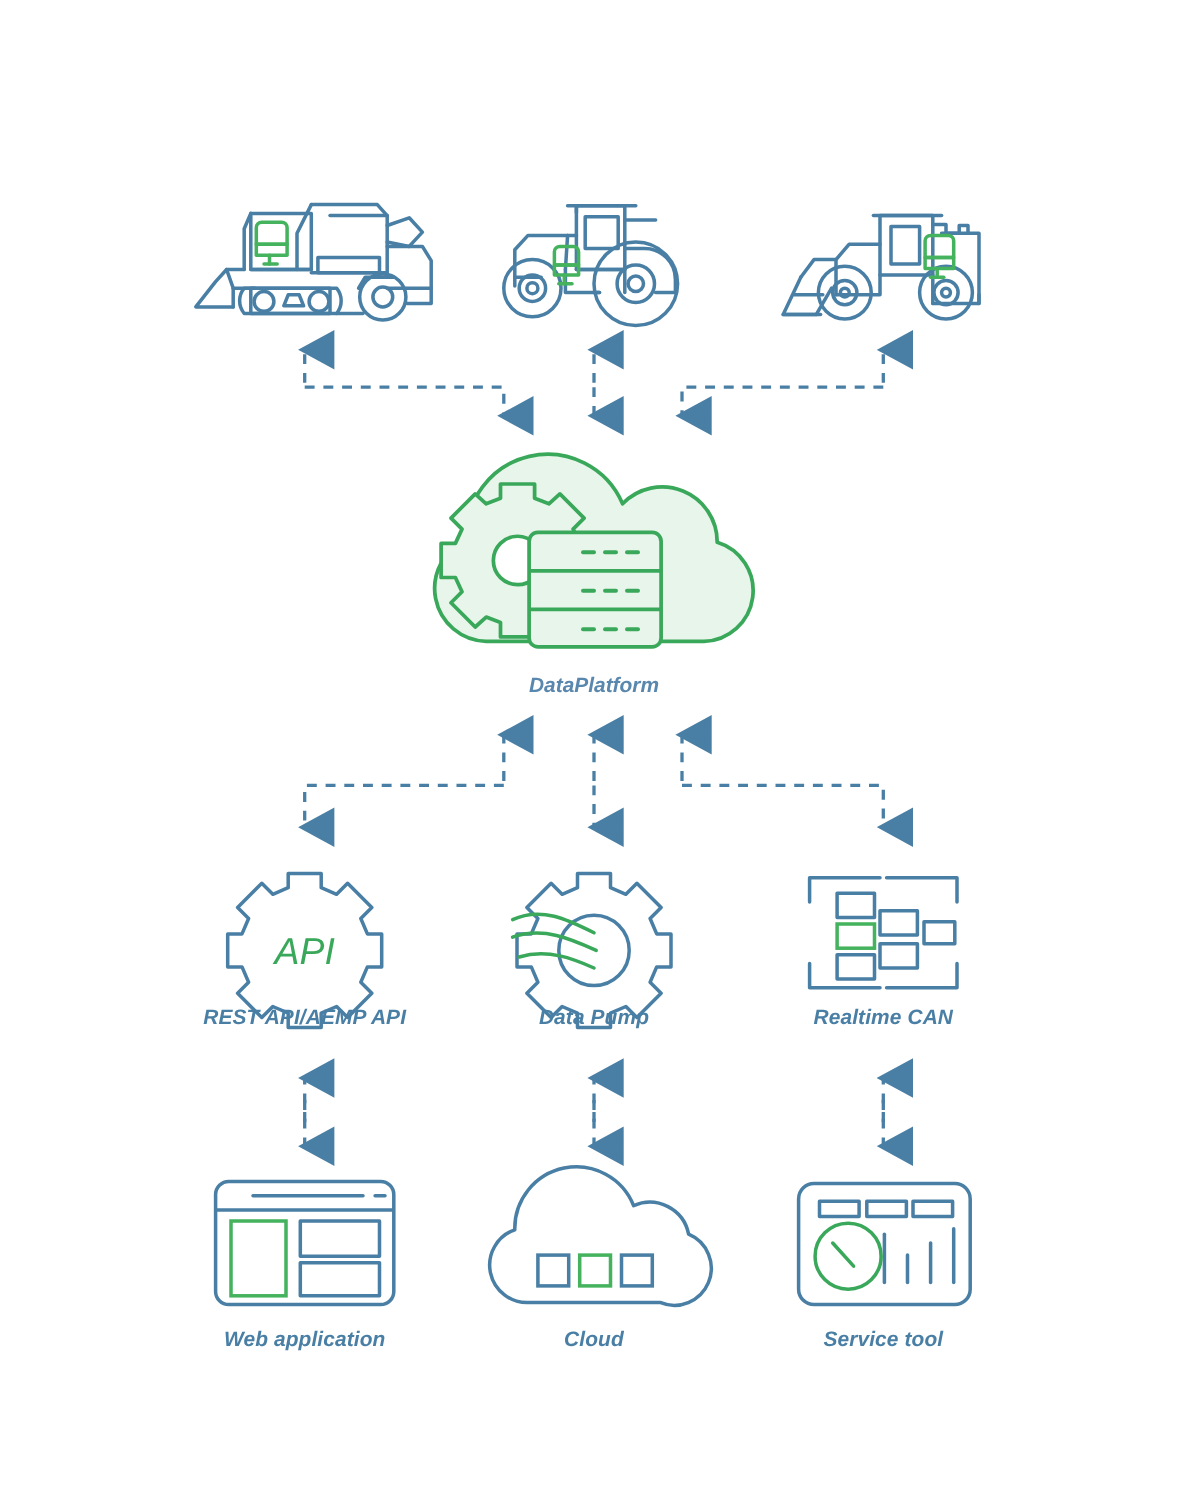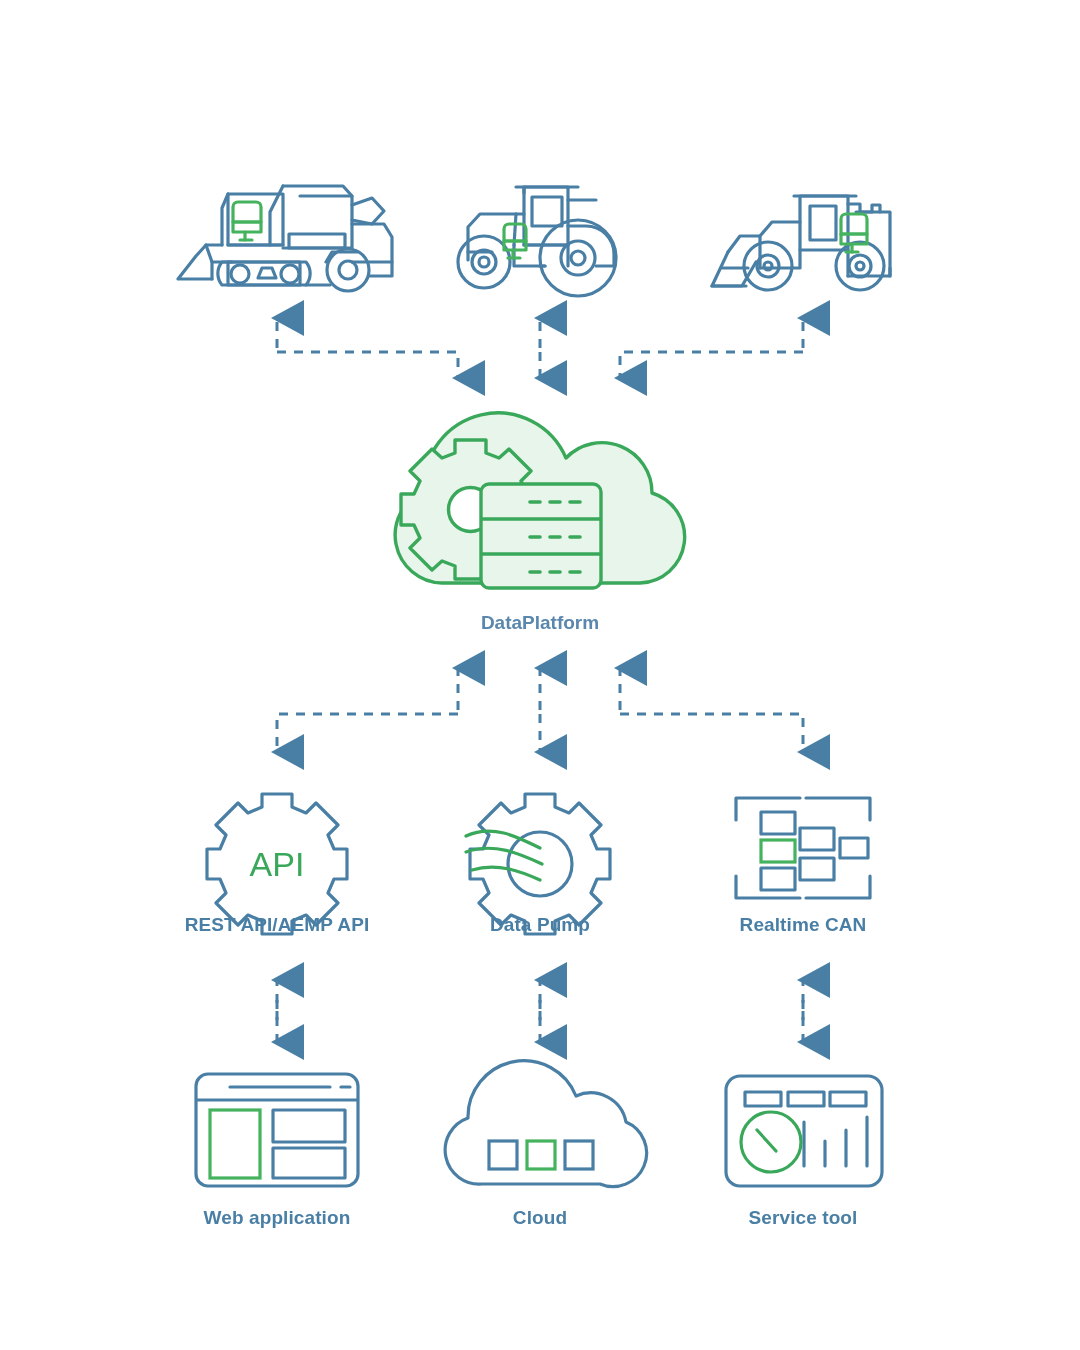--- a/index.html
+++ b/index.html
@@ -11,20 +11,21 @@
     width: 1080px;
     height: 1350px;
     font-family: "Liberation Sans", sans-serif;
     overflow: hidden;
   }
   #diagram-root {
     position: relative;
     width: 1080px;
     height: 1350px;
     background: #ffffff;
+    font-style: italic;
   }
   #diagram-svg {
     position: absolute;
     top: 0;
     left: 0;
     width: 1080px;
     height: 1350px;
   }
   .node-label {
     font-family: "Liberation Sans", sans-serif;

